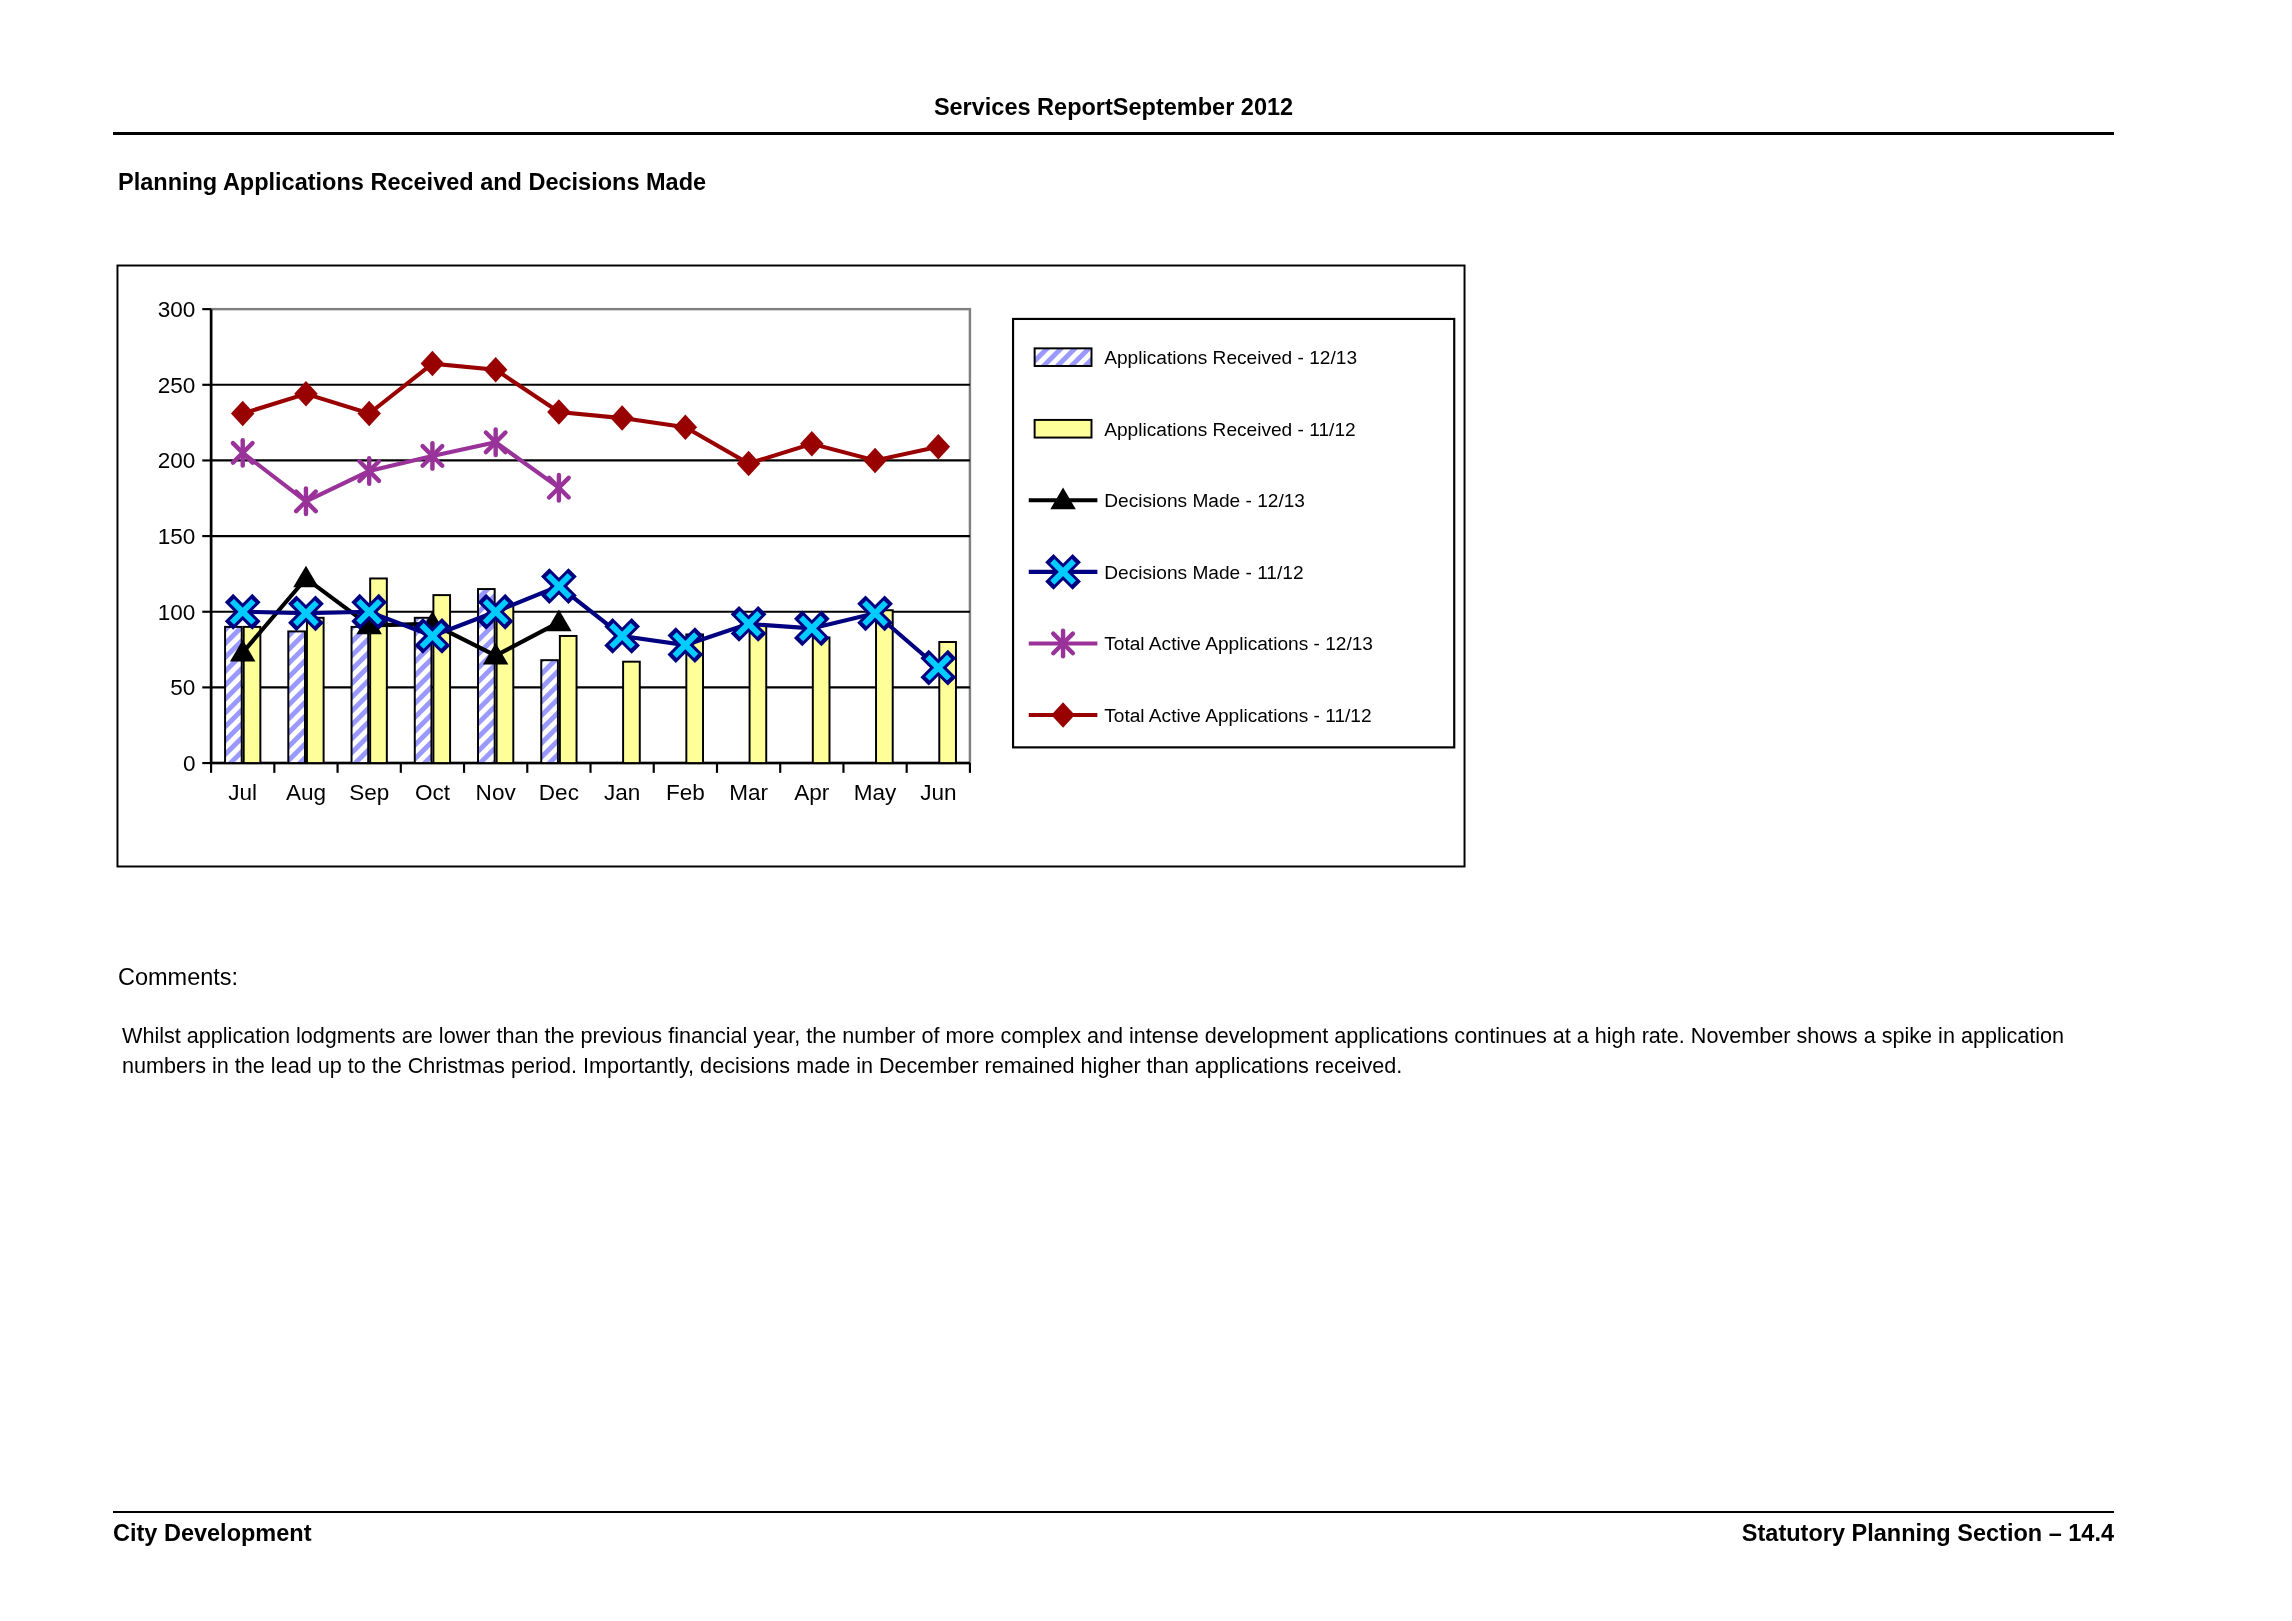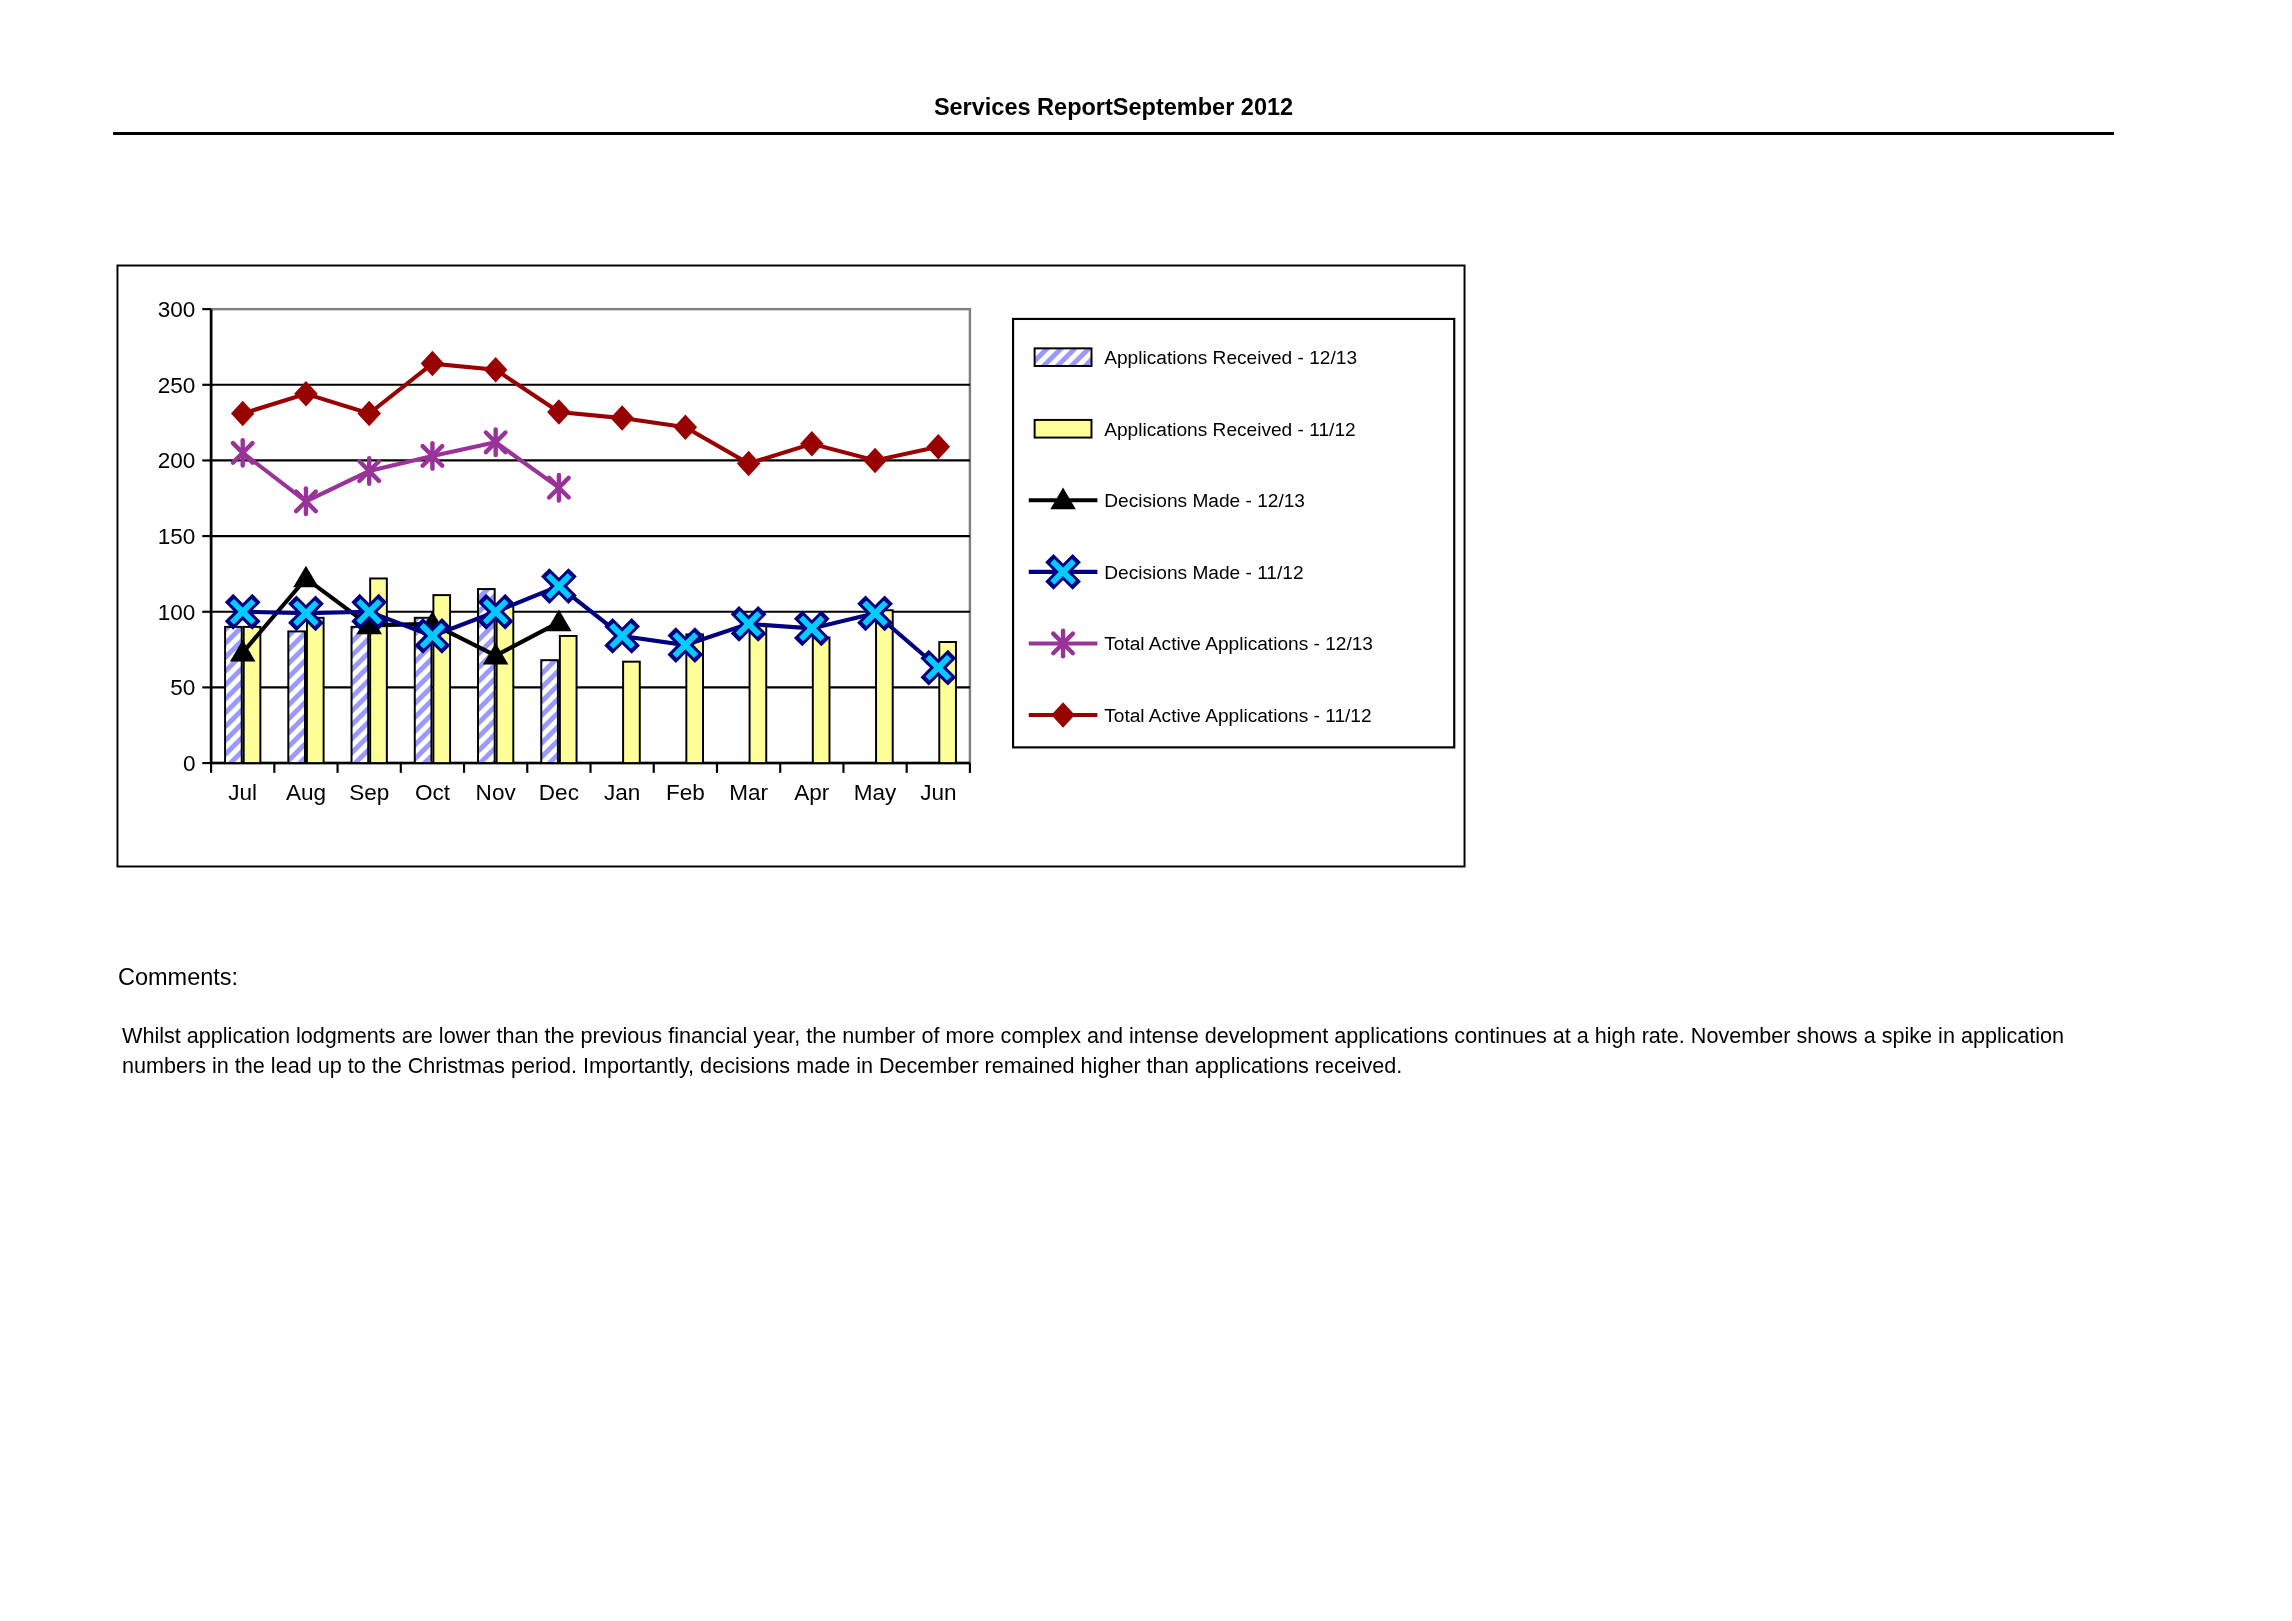--- a/index.html
+++ b/index.html
@@ -39,20 +39,21 @@
 </head>
 <body>
 
 <div class="page">
 
   <div class="header">
     <span>Services Report</span>
     <span>September 2012</span>
   </div>
 
+  <h1 class="doc-title">Planning Applications Received and Decisions Made</h1>
 
   <div class="chart-box">
     <svg id="chart-svg" width="1350" height="604" viewBox="0 0 1377 616">
         <defs>
           <pattern id="hatch" width="10" height="10" patternUnits="userSpaceOnUse" patternTransform="rotate(45)">
             <rect width="10" height="10" fill="#FFFFFF"></rect>
             <rect width="5" height="10" fill="#9999FF"></rect>
           </pattern>
         </defs>
         <rect x="1.5" y="1.5" width="1374" height="613" fill="#FFFFFF" stroke="#000000" stroke-width="2"></rect>
@@ -256,15 +257,19 @@
             <path d="M 966 447 L 978 460 L 966 473 L 954 460 Z" fill="#990000"></path>
             <text x="1008" y="467" font-size="19.5" fill="#000000">Total Active Applications - 11/12</text>
           </g>
         </g>
       </svg>
   </div>
 
   <div class="comments-heading">Comments:</div>
   <p class="comments-body">Whilst application lodgments are lower than the previous financial year, the number of more complex and intense development applications continues at a high rate. November shows a spike in application numbers in the lead up to the Christmas period. Importantly, decisions made in December remained higher than applications received.</p>
 
+  <div class="footer">
+    <span>City Development</span>
+    <span>Statutory Planning Section – 14.4</span>
+  </div>
 
 </div>
 
 
 </body></html>

